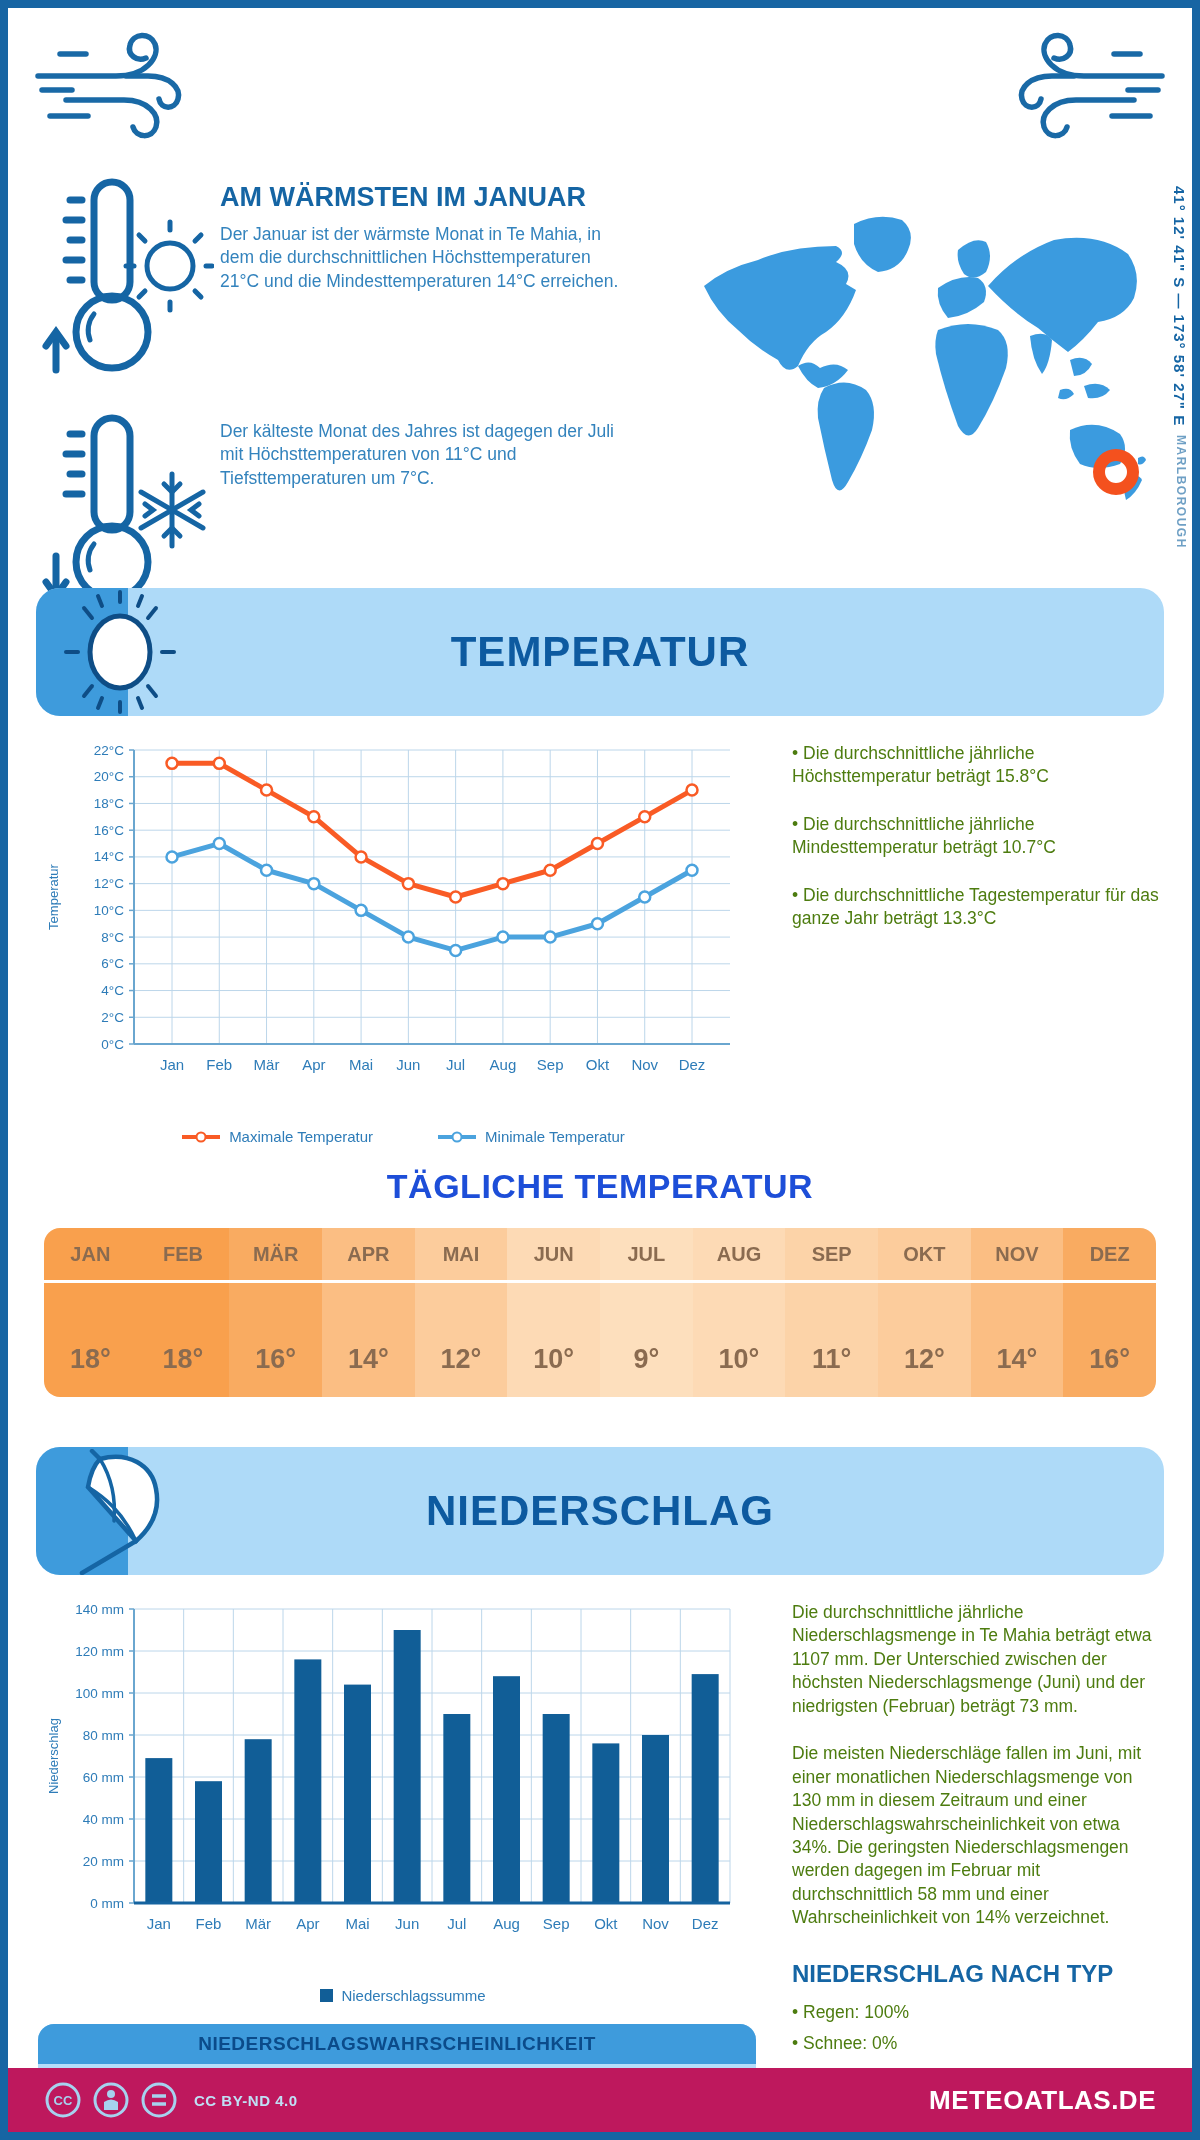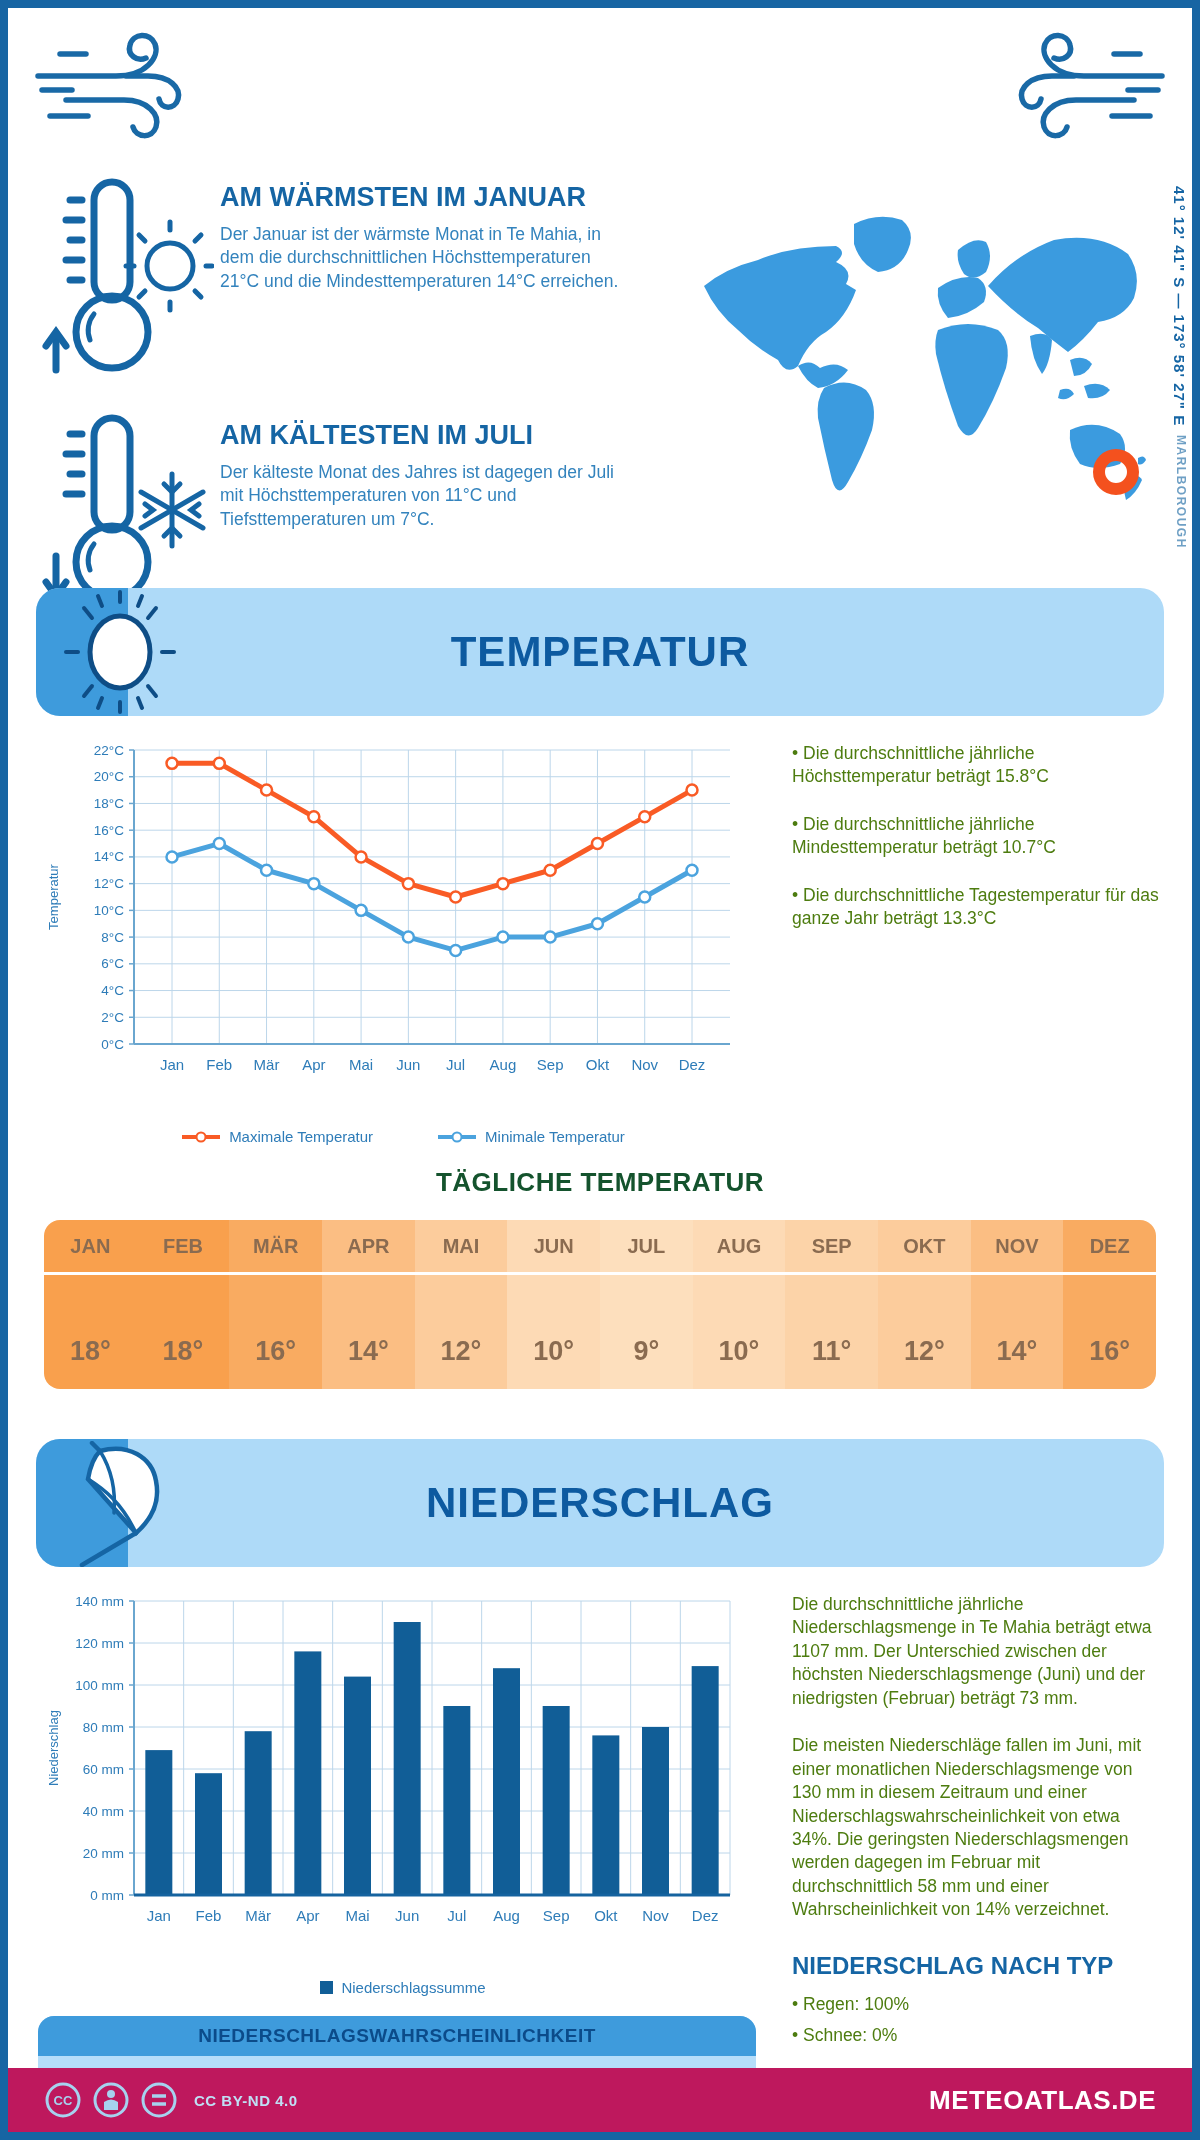--- a/index.html
+++ b/index.html
@@ -43,21 +43,21 @@
   .chart-col{width:730px;}
   .legend{margin-top:14px;display:flex;justify-content:center;gap:64px;
     font-size:15px;color:#2E7CB8;align-items:center;}
   .legend .item{display:flex;align-items:center;gap:8px;}
   .aside-col{width:392px;padding-left:24px;padding-top:10px;box-sizing:border-box;}
   .aside-col h3{margin:0 0 22px;font-size:19px;font-weight:700;color:#1565A4;line-height:1.3;}
   .aside-col p{margin:0 0 24px;font-size:17.5px;line-height:1.34;color:#4d7c0f;}
   .aside-col p.tight{margin:0 0 8px;}
   
   .daily{padding:22px 36px 0;}
-  .daily h3{margin:0 0 22px;text-align:center;font-size:26px;font-weight:700;color:#14532d;letter-spacing:0.5px;}
+  .daily h3{margin:0 0 22px;text-align:center;font-size:34px;font-weight:700;color:#1d4ed8;letter-spacing:0.5px;}
   .temp-table{display:grid;grid-template-columns:repeat(12,1fr);border-radius:16px;overflow:hidden;}
   .temp-table .m{height:52px;line-height:52px;text-align:center;font-size:20px;font-weight:700;
     color:#8A6B50;border-bottom:3px solid #fff;}
   .temp-table .v{height:74px;line-height:72px;text-align:center;font-size:27px;font-weight:700;color:#8A6B50;margin-top:40px;}
   
   .prob-panel{margin-top:20px;width:718px;background:#B5DDFA;border-radius:16px;overflow:hidden;}
   .prob-title{height:40px;line-height:40px;background:#3E9BDC;color:#0B4B8A;text-align:center;
     font-size:19px;font-weight:700;letter-spacing:0.5px;}
   .drops{display:grid;grid-template-columns:repeat(12,1fr);padding:16px 8px 12px;}
   .drop{position:relative;width:50px;margin:0 auto;}
@@ -157,21 +157,20 @@
               <path d="M99 80 L161 116"></path>
                 <path d="M161 80 L99 116"></path>
               <path d="M122 72 L130 80 L138 72"></path>
                 <path d="M122 124 L130 116 L138 124"></path>
               <path d="M103 92 L111 98 L103 104"></path>
                 <path d="M157 92 L149 98 L157 104"></path>
             </g>
           </svg>
         </div>
         <div class="h-text">
-          <h2>AM KÄLTESTEN IM JULI</h2>
           <p>Der kälteste Monat des Jahres ist dagegen der Juli mit Höchsttemperaturen von 11°C und Tiefsttemperaturen um 7°C.</p>
         </div>
       </div>
     </div>
 
     <div class="map-area">
       <svg width="462" height="344" viewBox="0 0 462 344" style="position:absolute;left:14px;top:16px;">
         <g fill="#3B9BDF">
           <path d="M18 96 Q40 78 72 70 Q105 56 150 56 Q162 62 150 72 Q168 80 160 94 L170 100 Q160 128 140 142 Q122 152 112 176 Q100 186 92 170 Q70 158 52 140 Q30 122 18 96 Z"></path>
           <path d="M112 176 Q124 168 134 178 Q150 170 162 180 Q150 196 132 198 Q120 192 112 176 Z"></path>

